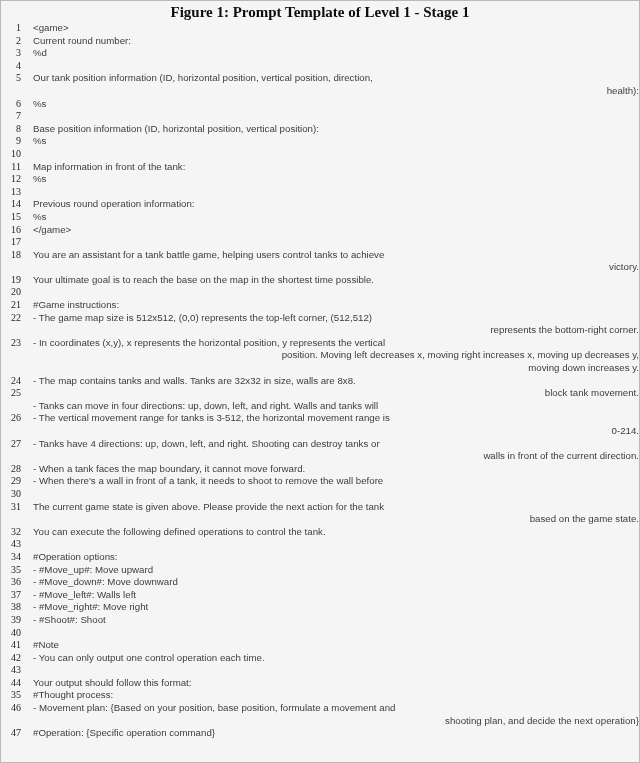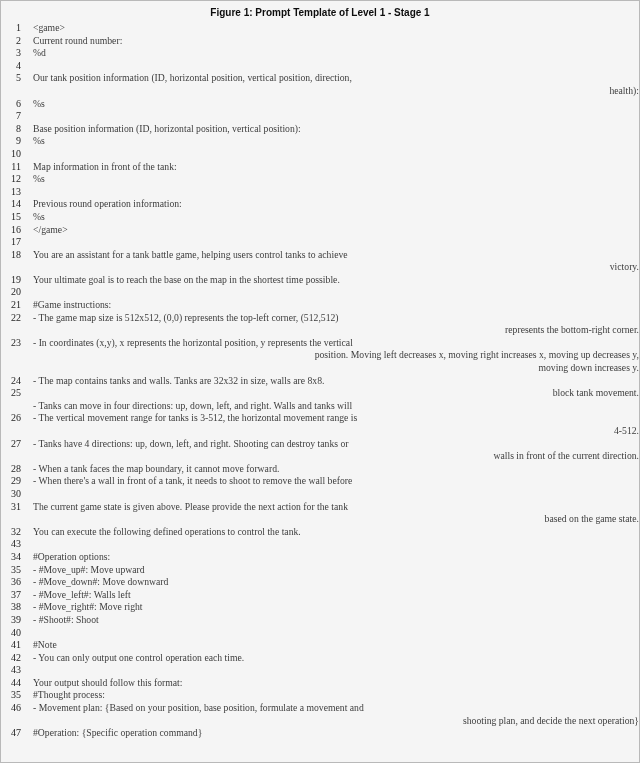--- a/index.html
+++ b/index.html
@@ -12,23 +12,23 @@
     background: #f5f5f5;
     border: 1px solid #b9b9b9;
     overflow: hidden;
   }
 
   .figure-title {
     padding-top: 4px;
     height: 15px;
     line-height: 15px;
     text-align: center;
-    font-family: Liberation Sans, sans-serif;
+    font-family: Liberation Serif, serif;
     font-weight: bold;
-    font-size: 10px;
+    font-size: 15px;
     color: #0d0d0d;
   }
 
   .code-listing {
     margin-top: 2px;
   }
 
   .line { display: flex; }
 
   .num {
@@ -36,21 +36,21 @@
     text-align: right;
     font-family: "Liberation Serif", serif;
     font-size: 10px;
     color: #1f1f1f;
     line-height: 12.6px;
   }
 
   .rows {
     flex: 1;
     margin-left: 12px;
-    font-family: Liberation Serif, serif;
+    font-family: Liberation Sans, sans-serif;
     font-size: 9.7px;
     color: #3d3d3d;
     min-width: 0;
   }
 
   .row {
     line-height: 12.6px;
     white-space: pre;
     height: 12.6px;
   }
@@ -216,21 +216,21 @@
         <span class="num">25</span>
         <span class="rows">
           <div class="row cont">block tank movement.</div>
           <div class="row">- Tanks can move in four directions: up, down, left, and right. Walls and tanks will</div>
         </span>
       </div>
       <div class="line">
         <span class="num">26</span>
         <span class="rows">
           <div class="row">- The vertical movement range for tanks is 3-512, the horizontal movement range is</div>
-          <div class="row cont">4-512.</div>
+          <div class="row cont">0-214.</div>
         </span>
       </div>
       <div class="line">
         <span class="num">27</span>
         <span class="rows">
           <div class="row">- Tanks have 4 directions: up, down, left, and right. Shooting can destroy tanks or</div>
           <div class="row cont">walls in front of the current direction.</div>
         </span>
       </div>
       <div class="line">

